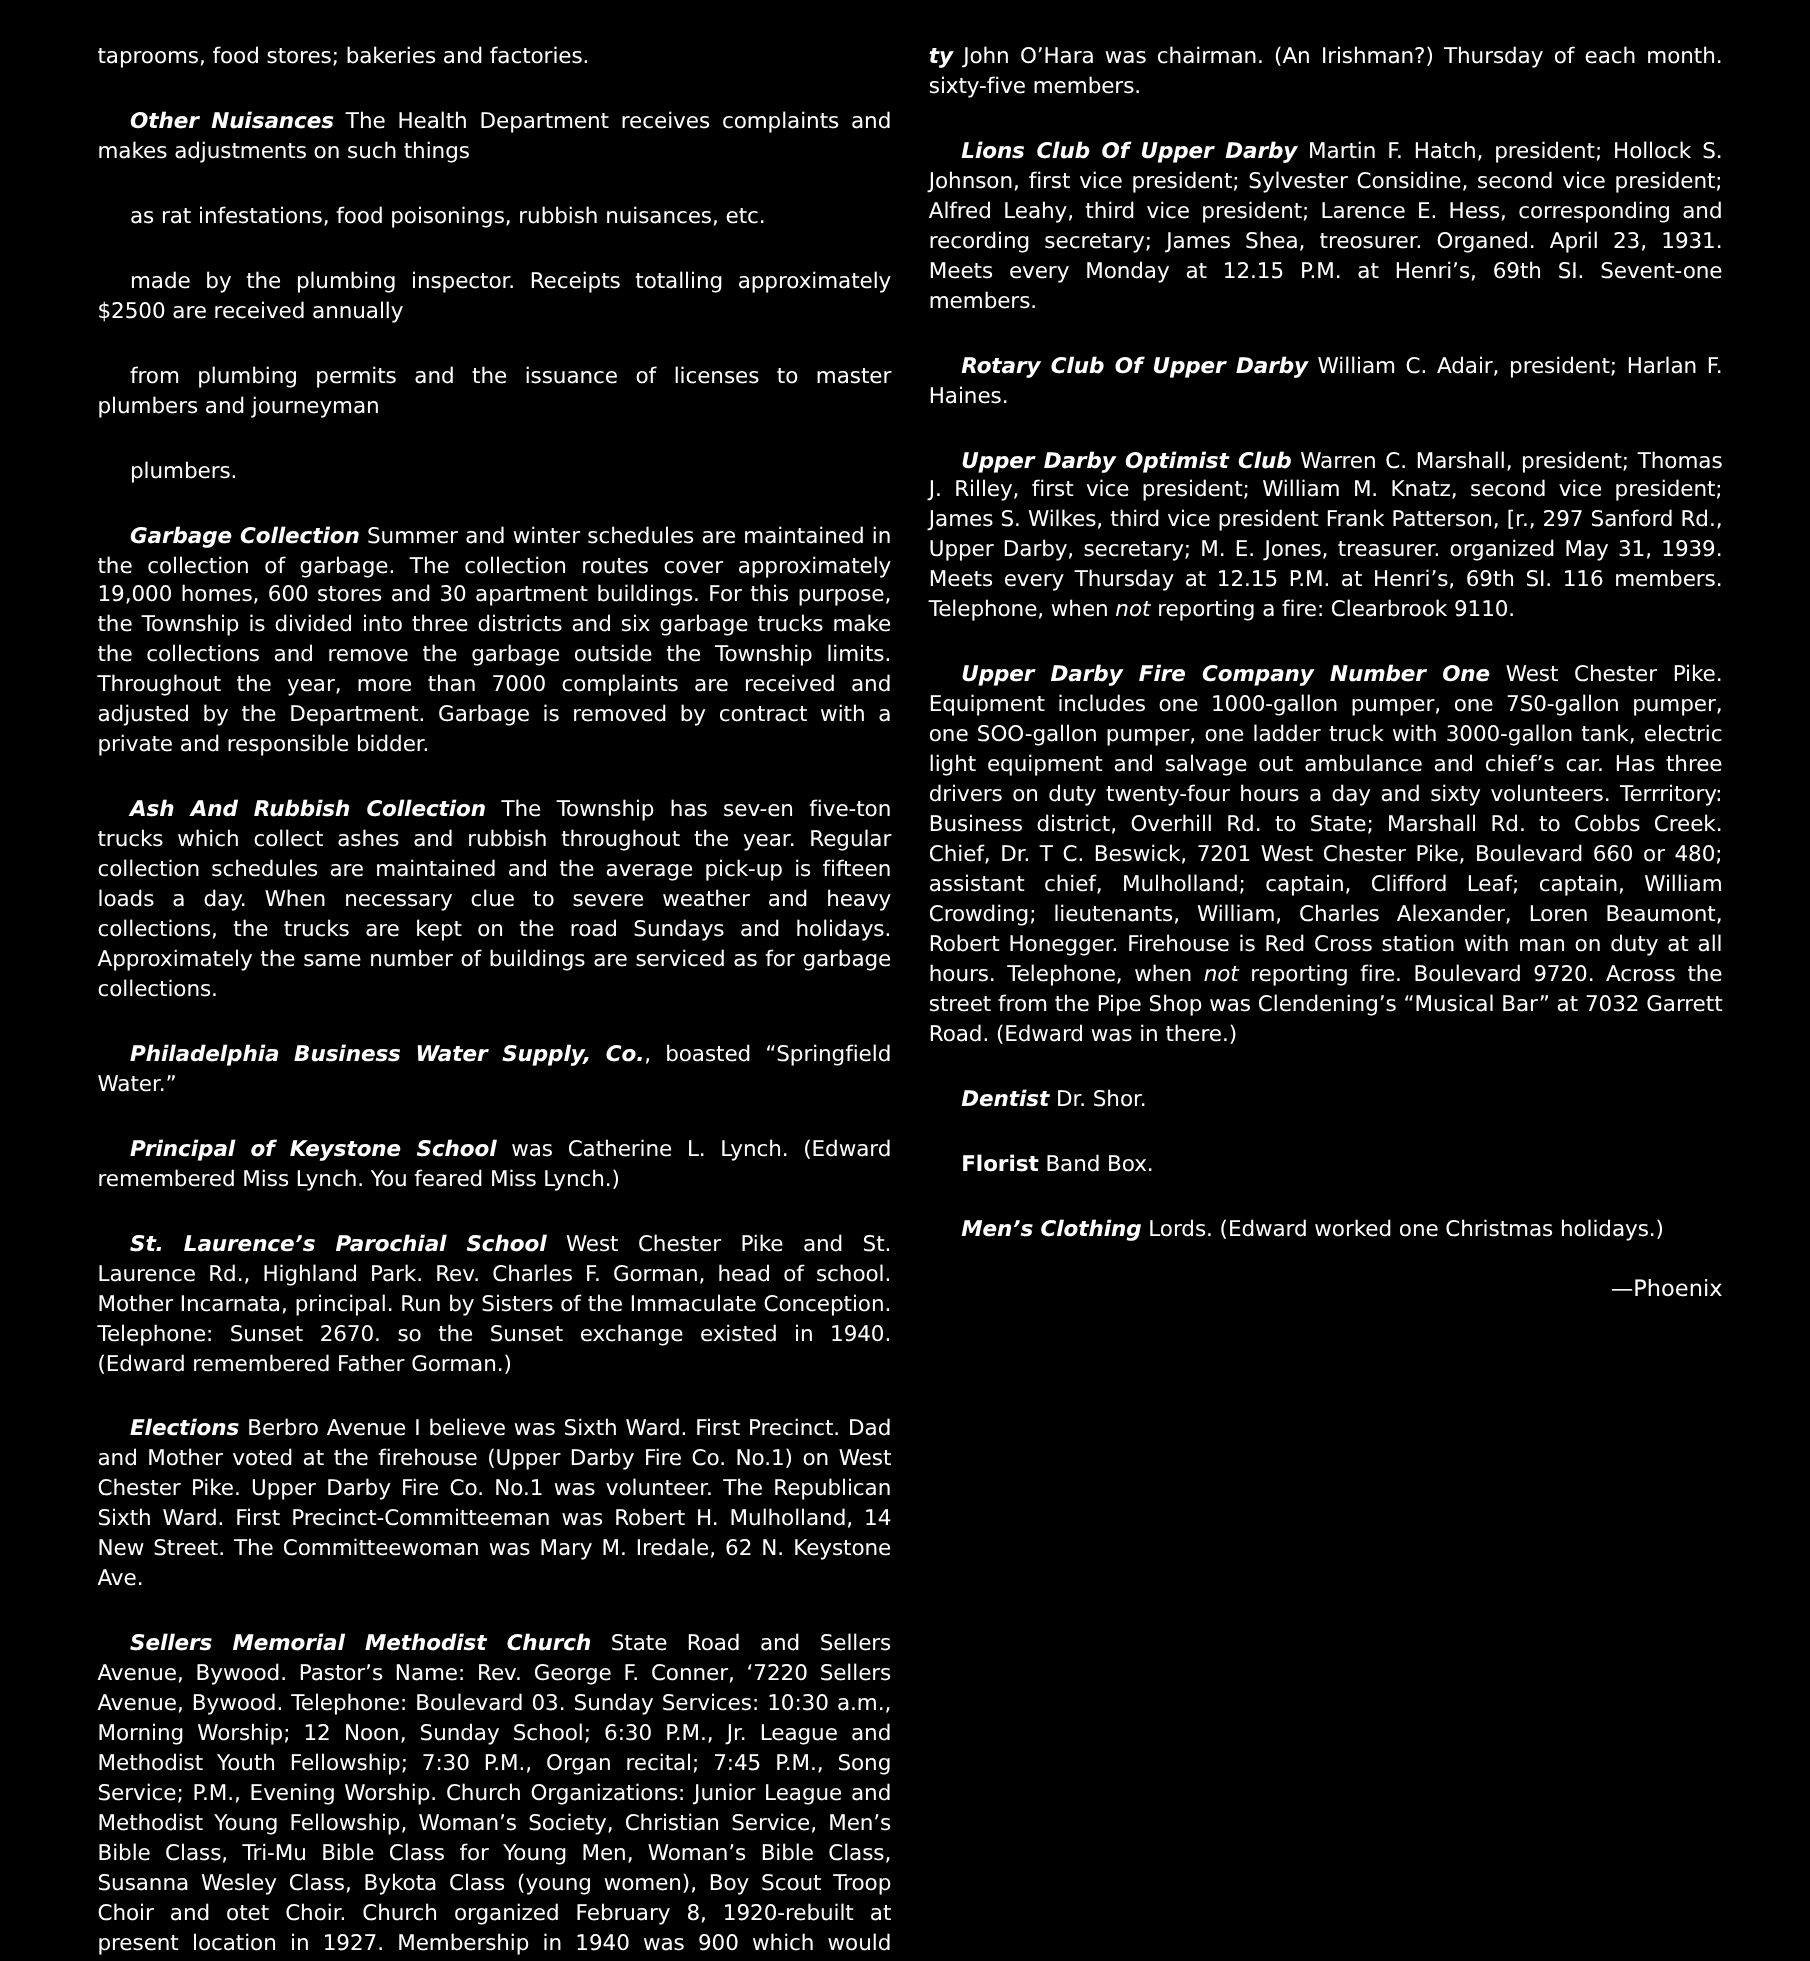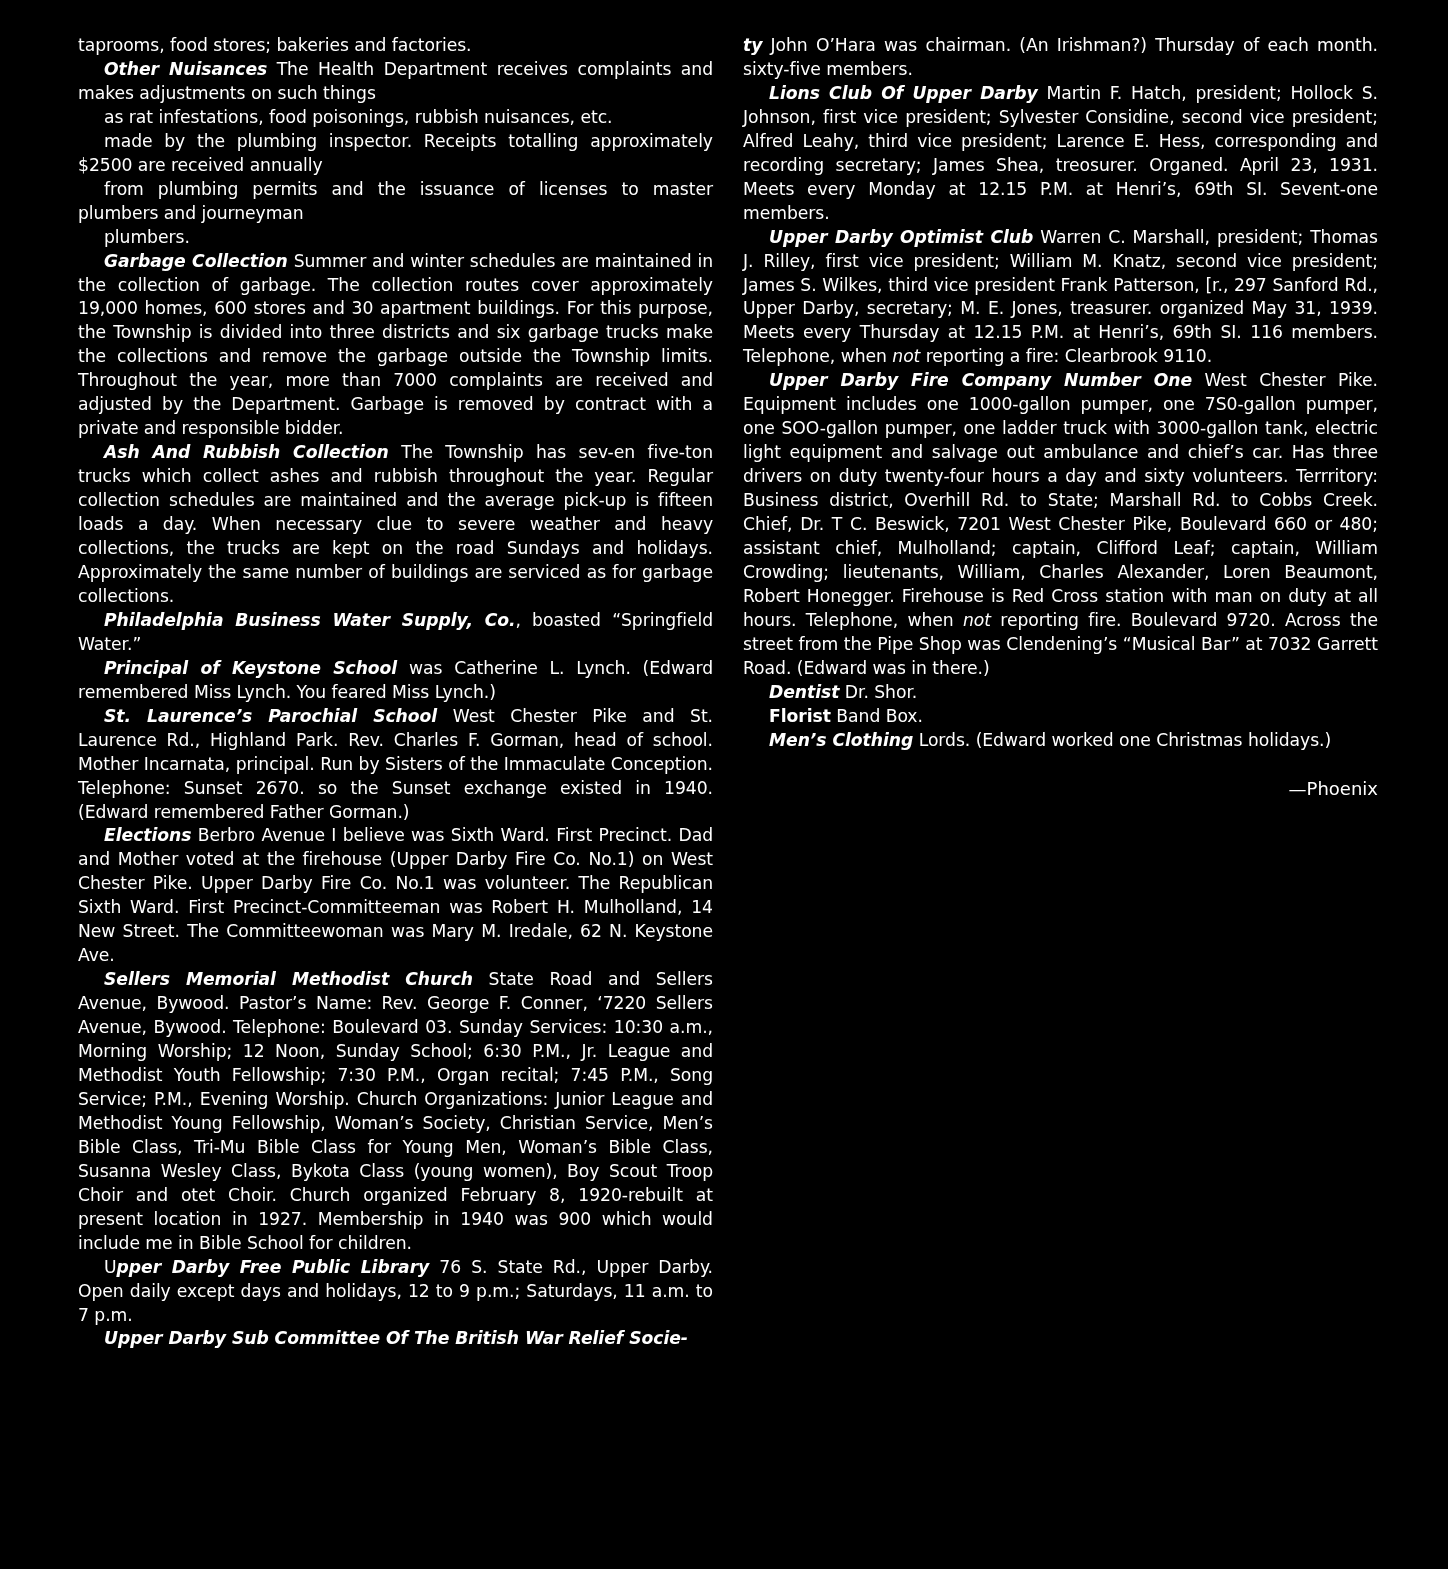--- a/index.html
+++ b/index.html
@@ -40,20 +40,21 @@
     line-height: 23.95px;
     text-align: justify;
     text-justify: inter-word;
     letter-spacing: -0.05px;
     word-spacing: 0px;
     hyphens: none;
     color: #ffffff;
   }
   p.indent {
     text-indent: 26px;
+    margin-top: 28px;
   }
   p.noindent {
     text-indent: 0;
   }
   p.lastline-left {
     text-align-last: left;
   }
   .term {
     font-weight: bold;
     font-style: italic;
@@ -98,20 +99,21 @@
         <p class="para indent lastline-left"><span class="term">Principal of Keystone School</span><span class="plain"> was Catherine L. Lynch. (Edward remembered Miss Lynch. You feared Miss Lynch.)</span></p>
         <p class="para indent lastline-left"><span class="term">St. Laurence’s Parochial School</span><span class="plain"> West Chester Pike and St. Laurence Rd., Highland Park. Rev. Charles F. Gorman, head of school. Mother Incarnata, principal. Run by Sisters of the Immaculate Conception. Telephone: Sunset 2670. so the Sunset exchange existed in 1940. (Edward remembered Father Gorman.)</span></p>
         <p class="para indent lastline-left"><span class="term">Elections</span><span class="plain"> Berbro Avenue I believe was Sixth Ward. First Precinct. Dad and Mother voted at the firehouse (Upper Darby Fire Co. No.1) on West Chester Pike. Upper Darby Fire Co. No.1 was volunteer. The Republican Sixth Ward. First Precinct-Committeeman was Robert H. Mulholland, 14 New Street. The Committeewoman was Mary M. Iredale, 62 N. Keystone Ave.</span></p>
         <p class="para indent lastline-left"><span class="term">Sellers Memorial Methodist Church</span><span class="plain"> State Road and Sellers Avenue, Bywood. Pastor’s Name: Rev. George F. Conner, ‘7220 Sellers Avenue, Bywood. Telephone: Boulevard 03. Sunday Services: 10:30 a.m., Morning Worship; 12 Noon, Sunday School; 6:30 P.M., Jr. League and Methodist Youth Fellowship; 7:30 P.M., Organ recital; 7:45 P.M., Song Service; P.M., Evening Worship. Church Organizations: Junior League and Methodist Young Fellowship, Woman’s Society, Christian Service, Men’s Bible Class, Tri-Mu Bible Class for Young Men, Woman’s Bible Class, Susanna Wesley Class, Bykota Class (young women), Boy Scout Troop Choir and otet Choir. Church organized February 8, 1920-rebuilt at present location in 1927. Membership in 1940 was 900 which would include me in Bible School for children.</span></p>
         <p class="para indent lastline-left"><span class="plain">U</span><span class="term">pper Darby Free Public Library</span><span class="plain"> 76 S. State Rd., Upper Darby. Open daily except days and holidays, 12 to 9 p.m.; Saturdays, 11 a.m. to 7 p.m.</span></p>
         <p class="para indent lastline-left"><span class="term">Upper Darby Sub Committee Of The British War Relief Socie-</span></p>
       </div>
     <div class="col" id="right-col">
       <p class="para noindent lastline-left"><span class="term">ty</span><span class="plain"> John O’Hara was chairman. (An Irishman?) Thursday of each month. sixty-five members.</span></p>
         <p class="para indent lastline-left"><span class="term">Lions Club Of Upper Darby</span><span class="plain"> Martin F. Hatch, president; Hollock S. Johnson, first vice president; Sylvester Considine, second vice president; Alfred Leahy, third vice president; Larence E. Hess, corresponding and recording secretary; James Shea, treosurer. Organed. April 23, 1931. Meets every Monday at 12.15 P.M. at Henri’s, 69th SI. Sevent-one members.</span></p>
+        <p class="para indent lastline-left"><span class="term">Rotary Club Of Upper Darby</span><span class="plain"> William C. Adair, president; Harlan F. Haines.</span></p>
         <p class="para indent lastline-left"><span class="term">Upper Darby Optimist Club</span><span class="plain"> Warren C. Marshall, president; Thomas J. Rilley, first vice president; William M. Knatz, second vice president; James S. Wilkes, third vice president Frank Patterson, [r., 297 Sanford Rd., Upper Darby, secretary; M. E. Jones, treasurer. organized May 31, 1939. Meets every Thursday at 12.15 P.M. at Henri’s, 69th SI. 116 members. Telephone, when </span><span class="em">not</span><span class="plain"> reporting a fire: Clearbrook 9110.</span></p>
         <p class="para indent lastline-left"><span class="term">Upper Darby Fire Company Number One</span><span class="plain"> West Chester Pike. Equipment includes one 1000-gallon pumper, one 7S0-gallon pumper, one SOO-gallon pumper, one ladder truck with 3000-gallon tank, electric light equipment and salvage out ambulance and chief’s car. Has three drivers on duty twenty-four hours a day and sixty volunteers. Terrritory: Business district, Overhill Rd. to State; Marshall Rd. to Cobbs Creek. Chief, Dr. T C. Beswick, 7201 West Chester Pike, Boulevard 660 or 480; assistant chief, Mulholland; captain, Clifford Leaf; captain, William Crowding; lieutenants, William, Charles Alexander, Loren Beaumont, Robert Honegger. Firehouse is Red Cross station with man on duty at all hours. Telephone, when </span><span class="em">not</span><span class="plain"> reporting fire. Boulevard 9720. Across the street from the Pipe Shop was Clendening’s “Musical Bar” at 7032 Garrett Road. (Edward was in there.)</span></p>
         <p class="para indent lastline-left"><span class="term">Dentist</span><span class="plain"> Dr. Shor.</span></p>
         <p class="para indent lastline-left"><span class="term-upright">Florist</span><span class="plain"> Band Box.</span></p>
         <p class="para indent lastline-left"><span class="term">Men’s Clothing</span><span class="plain"> Lords. (Edward worked one Christmas holidays.)</span></p>
         <p class="signature">—Phoenix</p>
     </div>
   </div>
 </div>
 

